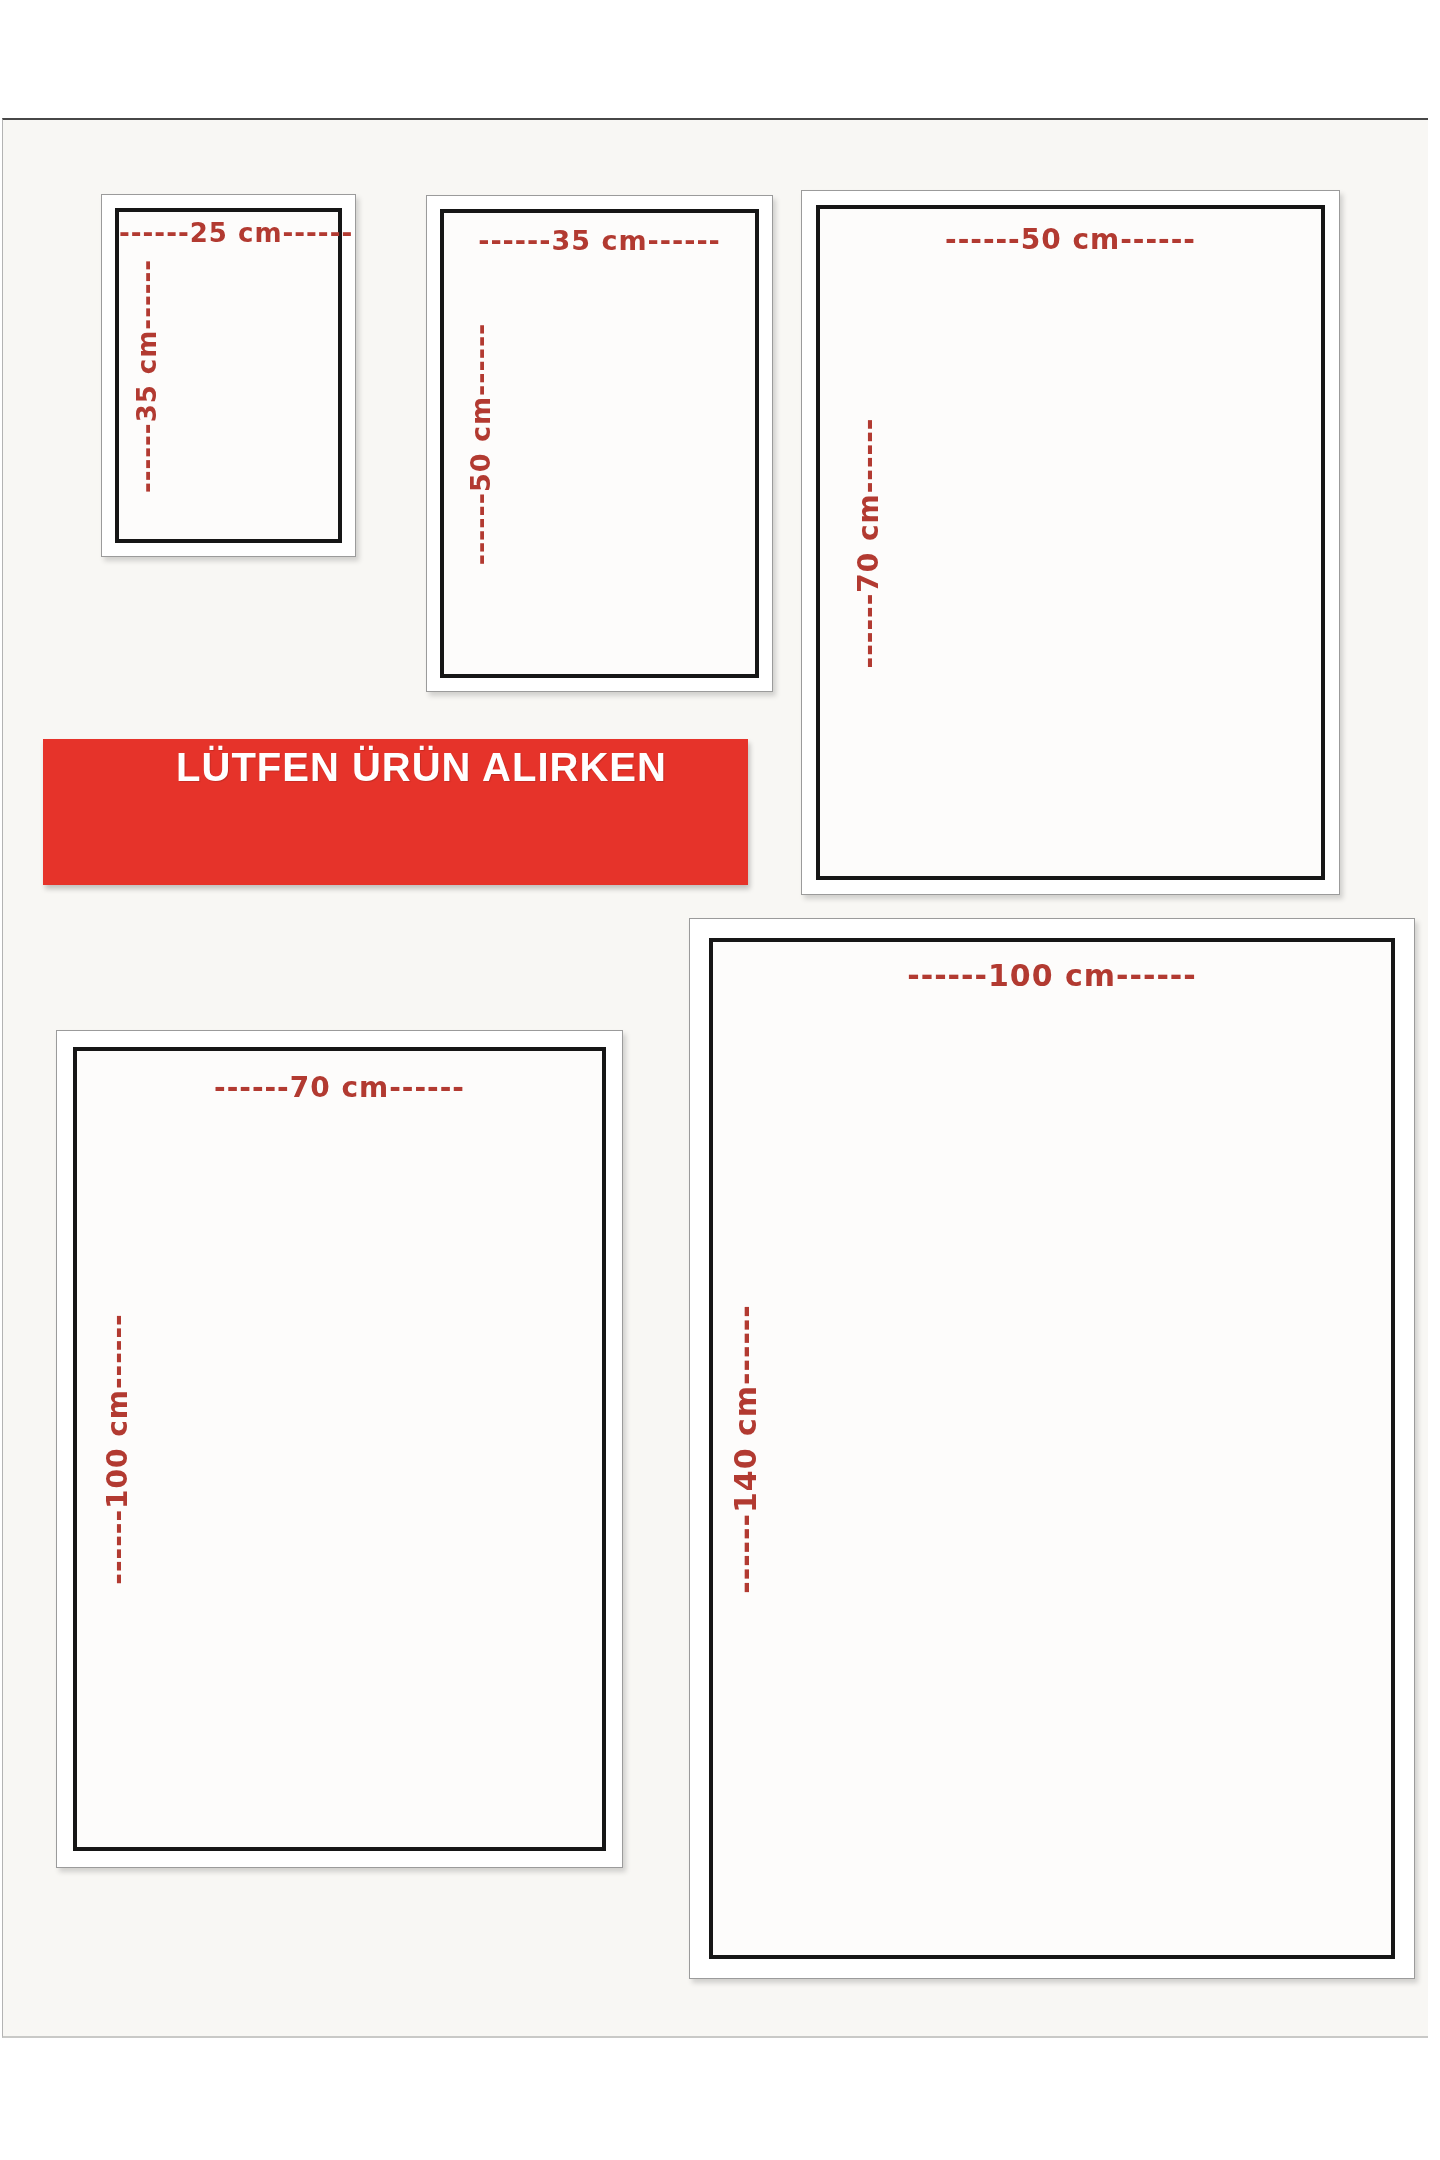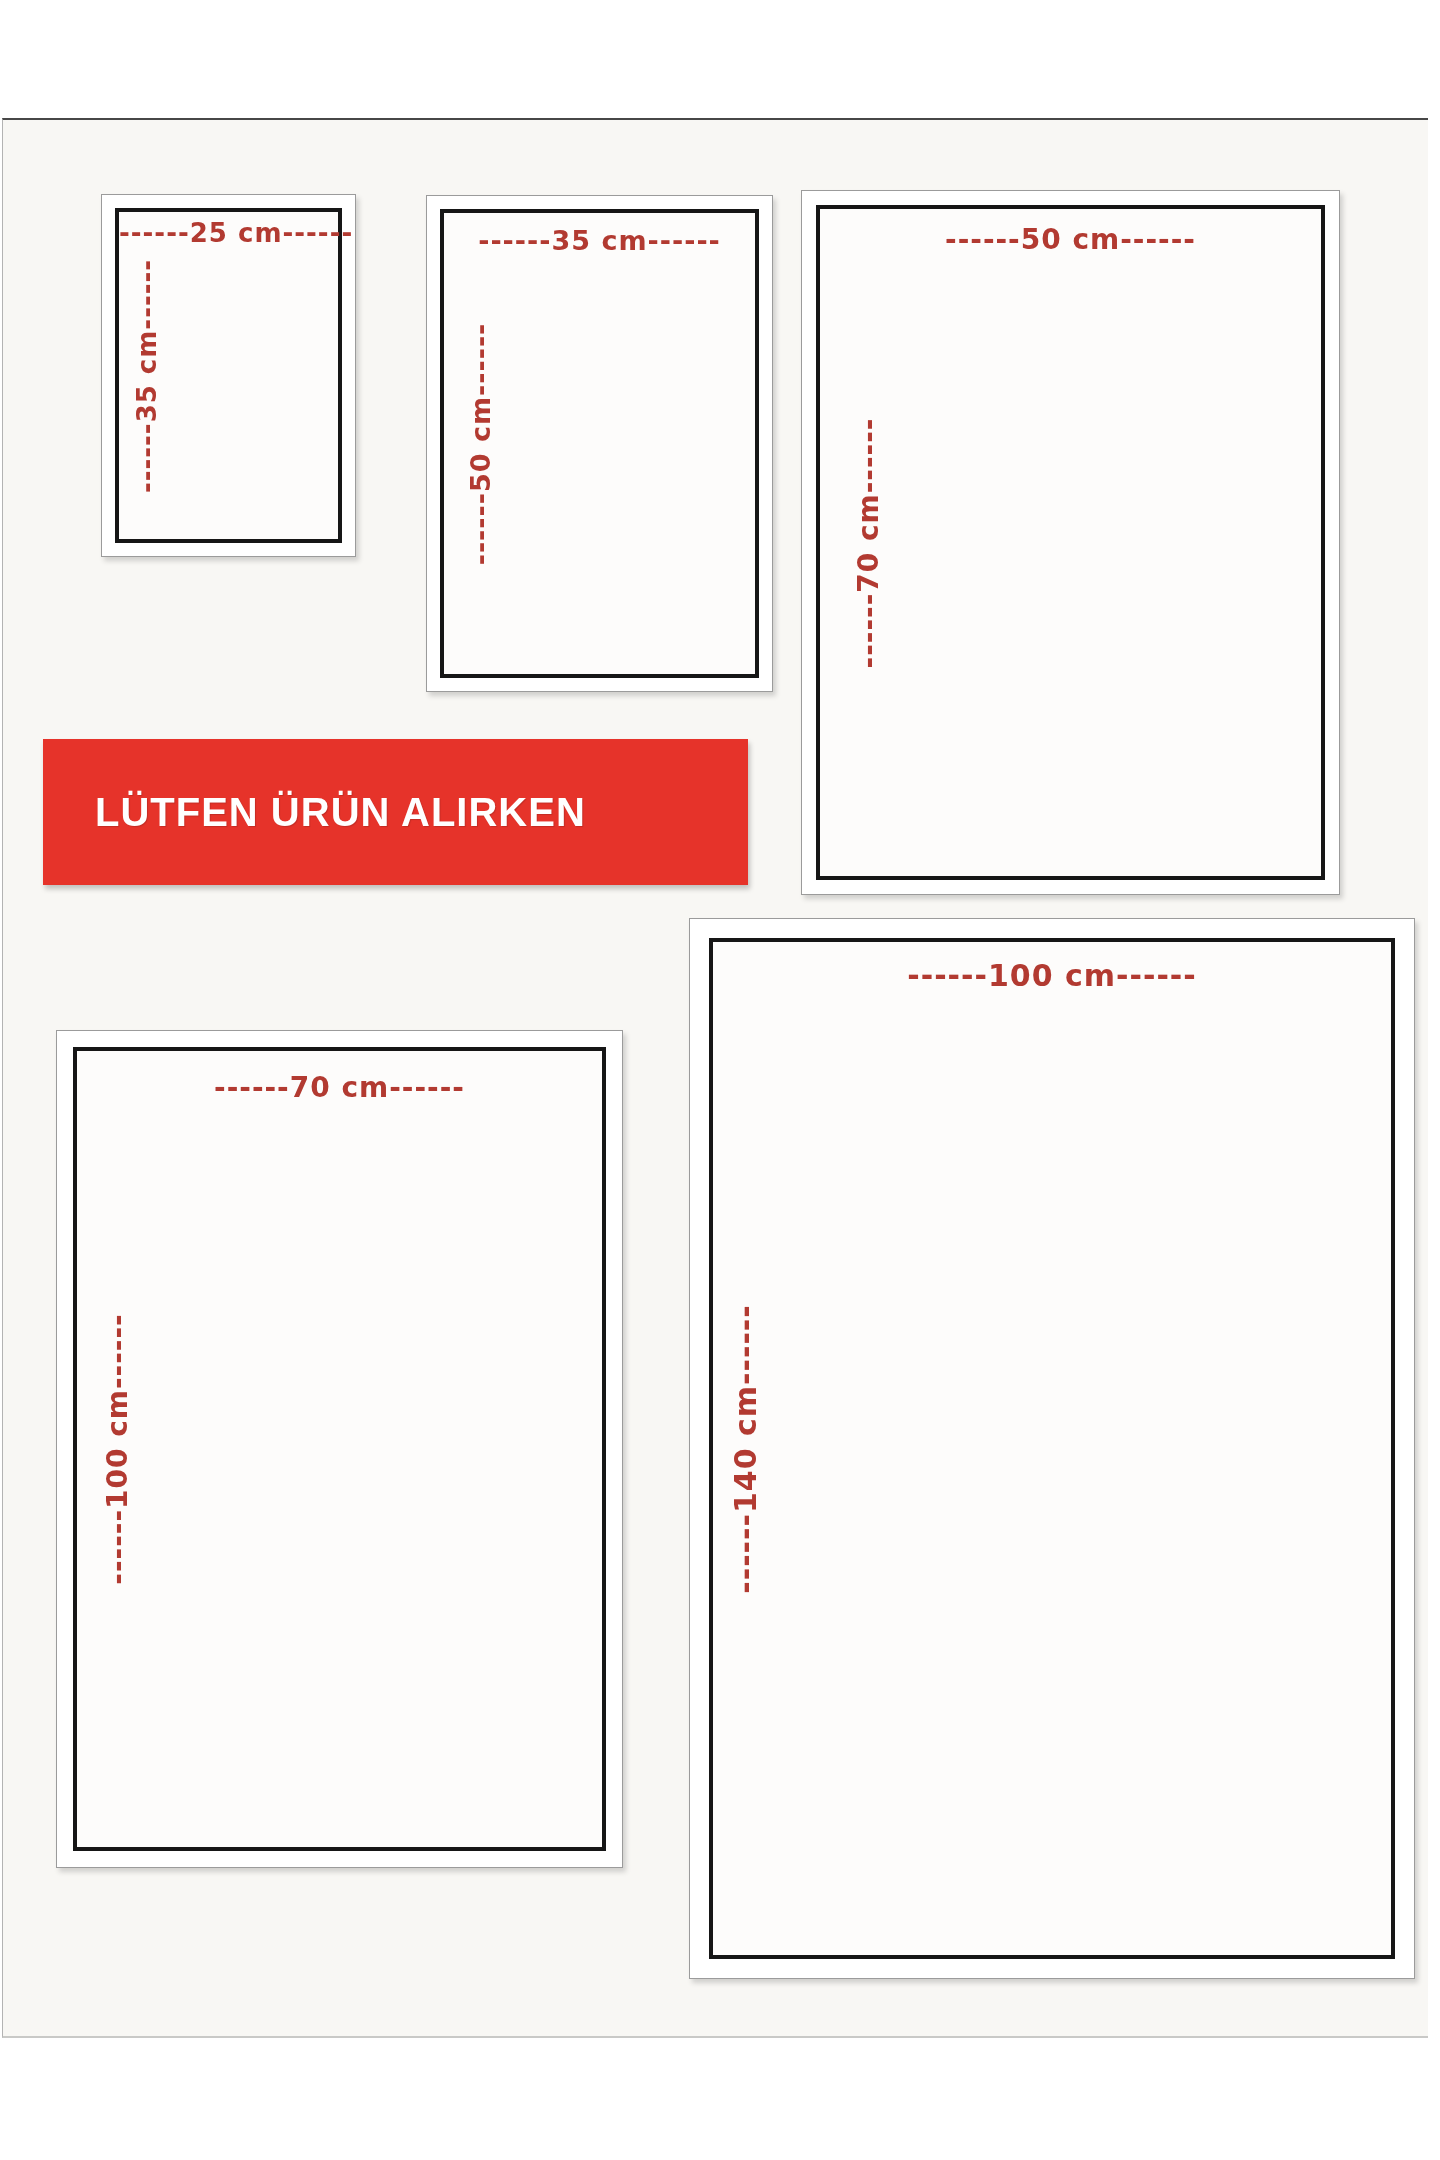--- a/index.html
+++ b/index.html
@@ -68,21 +68,21 @@
   .f-e{left:686px;top:798px;width:726px;height:1061px;}
   .f-e .black-rect{left:19px;top:19px;right:19px;bottom:19px;}
   .f-e .top-label{top:16px;font-size:30px;}
   .f-e .v-label{left:32px;font-size:30px;}
 
   
   #banner{
     position:absolute;left:40px;top:619px;width:705px;height:146px;
     background:var(--banner-bg,#e6332a);
     box-shadow:2px 4px 5px rgba(0,0,0,0.22);
-    display:flex;flex-direction:column;justify-content:center;
+    display:flex;flex-direction:row;justify-content:center;
     padding-left:52px;box-sizing:border-box;
     font-family:"Liberation Sans","DejaVu Sans",sans-serif;
   }
   #banner .line{
     color:var(--banner-text,#ffffff);
     font-weight:bold;font-size:40px;line-height:56px;
     letter-spacing:1px;white-space:nowrap;
     text-shadow:1px 1px 1px rgba(0,0,0,0.15);
   }
 </style>

